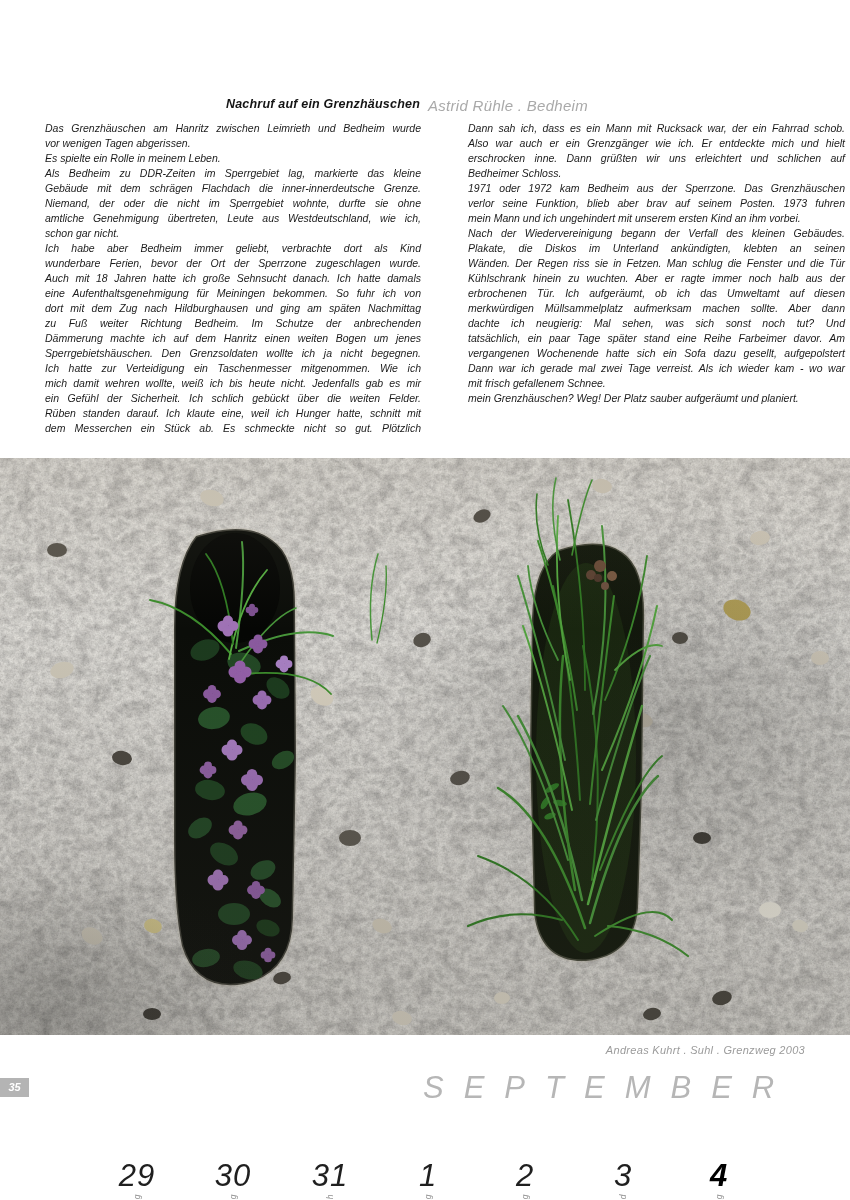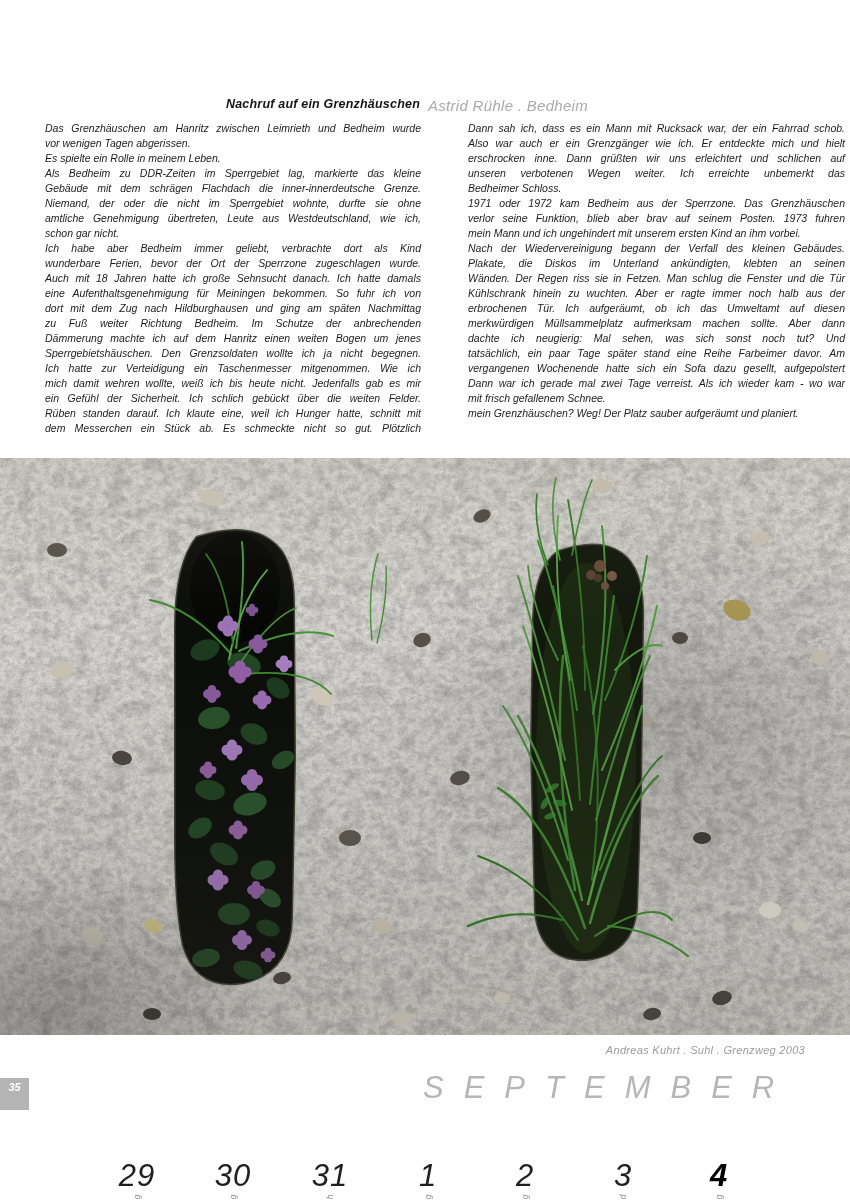--- a/index.html
+++ b/index.html
@@ -20,21 +20,21 @@
   .photo{position:absolute;top:458px;left:0;width:850px;height:577px;overflow:hidden;background:#8e897f;}
   .photo svg{display:block;}
   .photo-shade{position:absolute;inset:0;pointer-events:none;}
   .shade1{background:linear-gradient(180deg,rgba(153,142,124,0.12) 0%,rgba(255,255,255,0) 30%,rgba(66,63,56,0.18) 92%);}
   .shade2{background:radial-gradient(ellipse 430px 300px at 80% 45%,rgba(35,35,32,0.20),rgba(0,0,0,0) 70%);}
   .shade3{background:radial-gradient(ellipse 320px 220px at 6% 96%,rgba(28,28,26,0.24),rgba(0,0,0,0) 70%);}
 
   .credit{position:absolute;top:1044px;right:45px;font-size:11px;color:#9b9b9b;letter-spacing:0.3px;}
 
   
-  .week-badge{position:absolute;top:1078px;left:0;width:29px;height:32px;background:#b4b4b4;
+  .week-badge{position:absolute;top:1078px;left:0;width:29px;height:19px;background:#b4b4b4;
     color:#ffffff;font-size:11px;font-weight:bold;text-align:center;line-height:19px;}
   .month{position:absolute;top:1070px;left:423px;font-size:31px;letter-spacing:20px;color:#b6b6b6;font-weight:400;}
   .days{position:absolute;top:1160px;left:0;width:850px;height:94px;}
   .day-col{position:absolute;top:0;width:0;height:94px;}
   .date-num{position:absolute;left:0;top:0;transform:translateX(-50%);font-size:31px;line-height:1;
     color:#1f1f1f;letter-spacing:1px;font-weight:400;white-space:nowrap;}
   .date-num.current{font-weight:bold;color:#000;}
   .weekday{position:absolute;left:0;top:34px;writing-mode:vertical-rl;transform:translateX(-50%) rotate(180deg);
     font-size:8.5px;color:#8f8f8f;letter-spacing:0.6px;}
 </style>
@@ -66,21 +66,20 @@
       <div class="tline">Ich hatte zur Verteidigung ein Taschenmesser mitgenommen. Wie ich</div>
       <div class="tline">mich damit wehren wollte, weiß ich bis heute nicht. Jedenfalls gab es mir</div>
       <div class="tline">ein Gefühl der Sicherheit. Ich schlich gebückt über die weiten Felder.</div>
       <div class="tline">Rüben standen darauf. Ich klaute eine, weil ich Hunger hatte, schnitt mit</div>
       <div class="tline">dem Messerchen ein Stück ab. Es schmeckte nicht so gut. Plötzlich</div>
     </div>
   <div class="col col-right" id="col-right">
       <div class="tline">Dann sah ich, dass es ein Mann mit Rucksack war, der ein Fahrrad schob.</div>
       <div class="tline">Also war auch er ein Grenzgänger wie ich. Er entdeckte mich und hielt</div>
       <div class="tline">erschrocken inne. Dann grüßten wir uns erleichtert und schlichen auf</div>
-      <div class="tline">unseren verbotenen Wegen weiter. Ich erreichte unbemerkt das</div>
       <div class="tline pend">Bedheimer Schloss.</div>
       <div class="tline">1971 oder 1972 kam Bedheim aus der Sperrzone. Das Grenzhäuschen</div>
       <div class="tline">verlor seine Funktion, blieb aber brav auf seinem Posten. 1973 fuhren</div>
       <div class="tline pend">mein Mann und ich ungehindert mit unserem ersten Kind an ihm vorbei.</div>
       <div class="tline">Nach der Wiedervereinigung begann der Verfall des kleinen Gebäudes.</div>
       <div class="tline">Plakate, die Diskos im Unterland ankündigten, klebten an seinen</div>
       <div class="tline">Wänden. Der Regen riss sie in Fetzen. Man schlug die Fenster und die Tür</div>
       <div class="tline">Kühlschrank hinein zu wuchten. Aber er ragte immer noch halb aus der</div>
       <div class="tline">erbrochenen Tür. Ich aufgeräumt, ob ich das Umweltamt auf diesen</div>
       <div class="tline">merkwürdigen Müllsammelplatz aufmerksam machen sollte. Aber dann</div>

